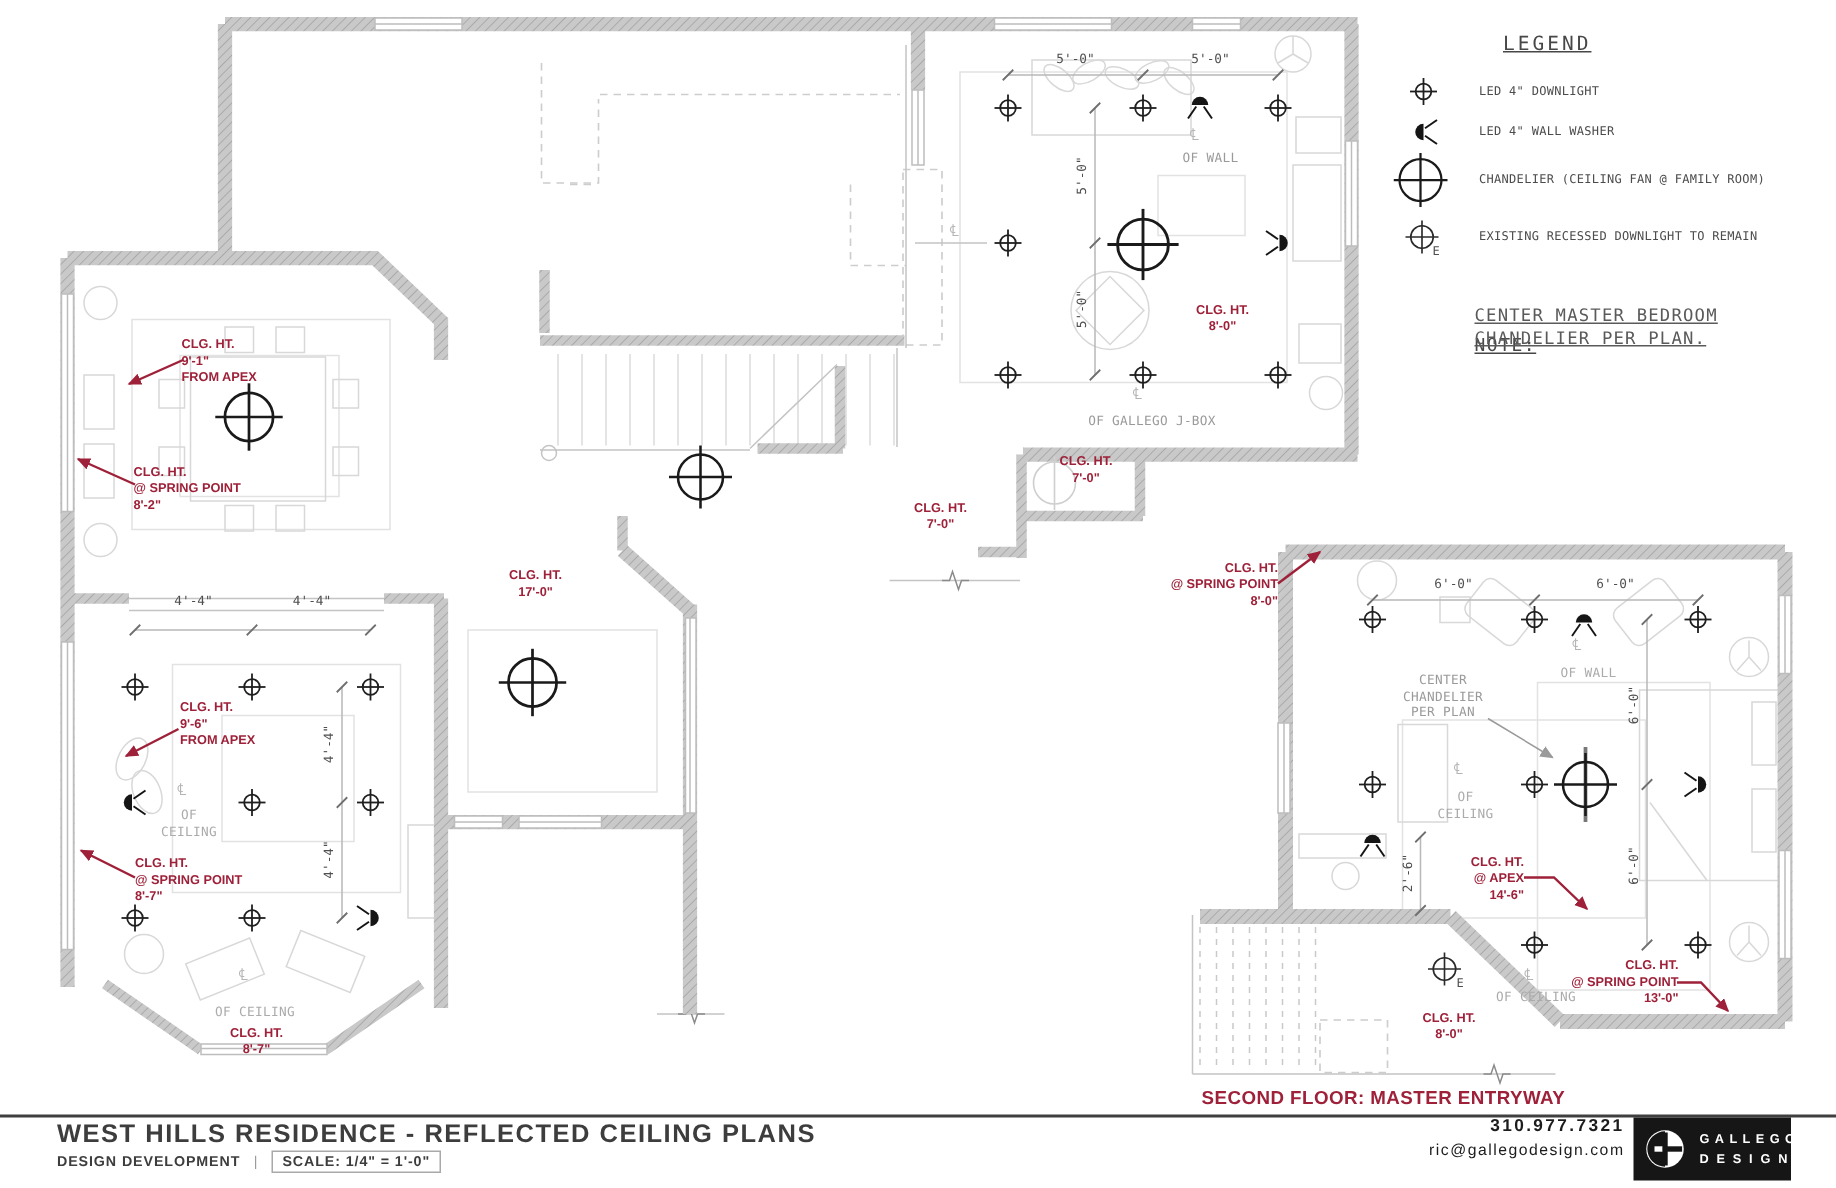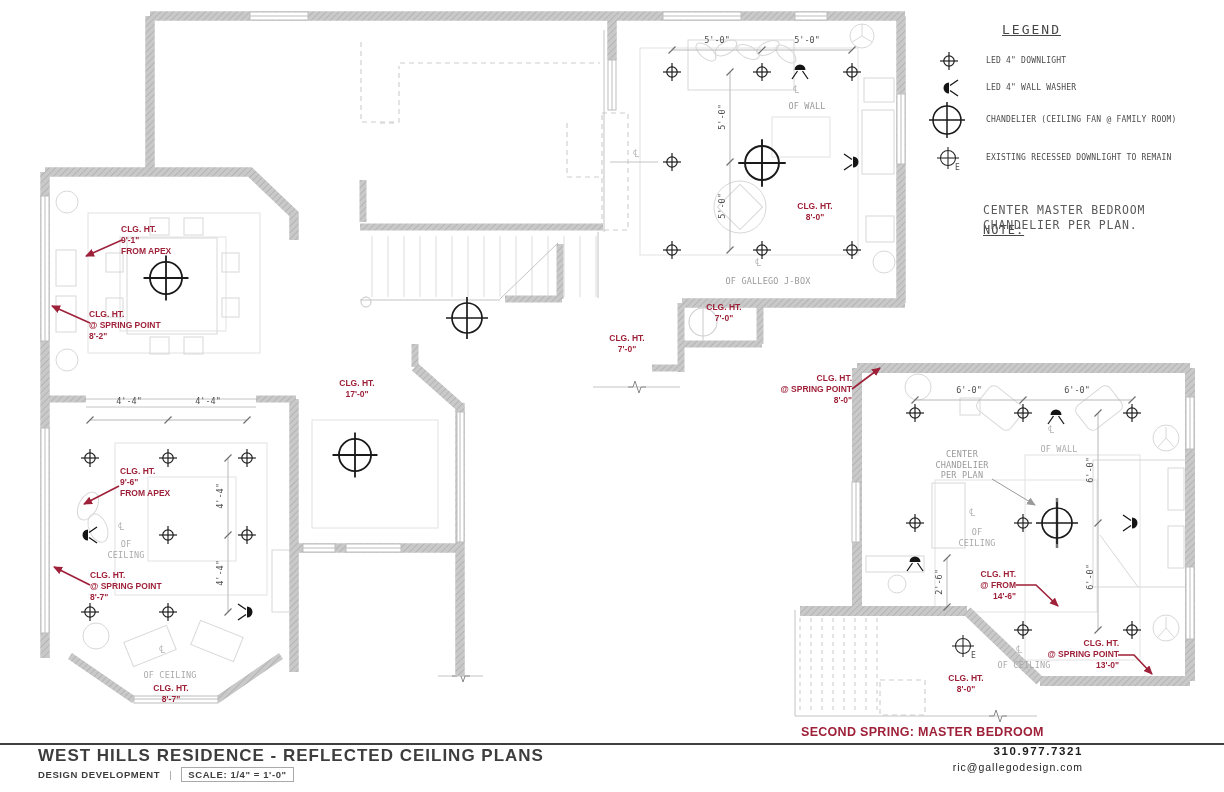--- a/index.html
+++ b/index.html
@@ -16,21 +16,21 @@
   .cl{position:absolute;color:#b4b4b4;font:11px "DejaVu Sans Mono",monospace;}
   .ex-mark{position:absolute;color:#4f4f4f;font:8px "DejaVu Sans Mono",monospace;}
   .dim{position:absolute;color:#4f4f4f;font:8.5px "DejaVu Sans Mono",monospace;white-space:nowrap;}
   .dim.ctr{transform:translateX(-50%);}
   .dim.rot{transform:translate(-50%,-50%) rotate(-90deg);}
   .legend-title{position:absolute;color:#474747;font:13px "DejaVu Sans Mono",monospace;
        letter-spacing:2px;text-decoration:underline;}
   .legend-label{position:absolute;color:#4c4c4c;font:8px "DejaVu Sans Mono",monospace;letter-spacing:.2px;white-space:nowrap;}
   .note-title{position:absolute;color:#474747;font:12px "DejaVu Sans Mono",monospace;
        letter-spacing:1px;text-decoration:underline;margin-top:43px;}
-  .note-lines{position:absolute;color:#5a5a5a;font:11.5px/15px "DejaVu Sans Mono",monospace;letter-spacing:.8px;white-space:nowrap;}
+  .note-lines{position:absolute;color:#5a5a5a;font:11.5px/15px "DejaVu Sans Mono",monospace;letter-spacing:.8px;white-space:nowrap;text-decoration:underline;}
   .caption{position:absolute;color:var(--annotation-red,#9e2139);font:700 12.5px "Liberation Sans",sans-serif;
        letter-spacing:.3px;white-space:nowrap;}
   .rule{position:absolute;left:0;top:743px;width:1224px;height:2px;background:#3f3f3f;}
   .project-title{position:absolute;left:38px;top:746px;color:#3d3d3d;font:600 17px "Liberation Sans",sans-serif;
        letter-spacing:1px;white-space:nowrap;}
   .subrow{position:absolute;left:38px;top:767px;display:flex;align-items:center;gap:9px;
        color:#3d3d3d;font:700 9.5px "Liberation Sans",sans-serif;letter-spacing:.6px;}
   .subrow .divider{color:#9a9a9a;font-weight:400;}
   .scale-box{border:1px solid #a9a9a9;padding:1px 6px;font-weight:700;}
   .phone{position:absolute;right:141px;top:745px;color:#1c1c1c;font:600 11.5px "Liberation Sans",sans-serif;
@@ -365,21 +365,21 @@
 <span class="dim rot" style="left:722px;top:117px">5'-0"</span>
 <span class="dim rot" style="left:722px;top:206px">5'-0"</span>
 
 <div class="ann rt" style="left:852px;top:373px">
       <div>CLG. HT.</div>
       <div>@ SPRING POINT</div>
       <div>8'-0"</div>
     </div>
 <div class="ann rt" style="left:1016px;top:569px">
       <div>CLG. HT.</div>
-      <div>@ FROM</div>
+      <div>@ APEX</div>
       <div>14'-6"</div>
     </div>
 <div class="ann rt" style="left:1119px;top:638px">
       <div>CLG. HT.</div>
       <div>@ SPRING POINT</div>
       <div>13'-0"</div>
     </div>
 <div class="ann ctr" style="left:966px;top:673px">
       <div>CLG. HT.</div>
       <div>8'-0"</div>
@@ -450,24 +450,35 @@
 </div>
 
 <div>
   <span class="note-title" style="left:983px;top:180px">NOTE:</span>
   <div class="note-lines" style="left:983px;top:203px">
         <div>CENTER MASTER BEDROOM</div>
         <div>CHANDELIER PER PLAN.</div>
       </div>
 </div>
 
-<span class="caption" style="left:801px;top:725px">SECOND SPRING: MASTER BEDROOM</span>
+<span class="caption" style="left:801px;top:725px">SECOND FLOOR: MASTER ENTRYWAY</span>
 <div class="rule"></div>
 <div class="project-title">WEST HILLS RESIDENCE - REFLECTED CEILING PLANS</div>
 <div class="subrow">
   <span>DESIGN DEVELOPMENT</span>
   <span class="divider">|</span>
   <span class="scale-box">SCALE: 1/4" = 1'-0"</span>
 </div>
 <div class="phone">310.977.7321</div>
 <div class="email">ric@gallegodesign.com</div>
-
+<div class="logo">
+  <svg class="abs" style="left:6px;top:6px" width="30" height="30">
+    <circle cx="15" cy="15" r="12.5" fill="#fff"></circle>
+    <path d="M15,3.2 A11.8,11.8 0 0,0 15,26.8 Z" fill="#161616"></path>
+    <rect x="8" y="13.2" width="10" height="3.6" fill="#fff"></rect>
+    <rect x="13.4" y="4" width="3.4" height="22" fill="#161616"></rect>
+    <rect x="13.4" y="13.2" width="13" height="3.6" fill="#161616"></rect>
+  </svg>
+  <span class="logo-text logo-l1">GALLEGO</span>
+  <span class="logo-text logo-l2">DESIGN</span>
 </div>
 
+</div>
+
 </body></html>

